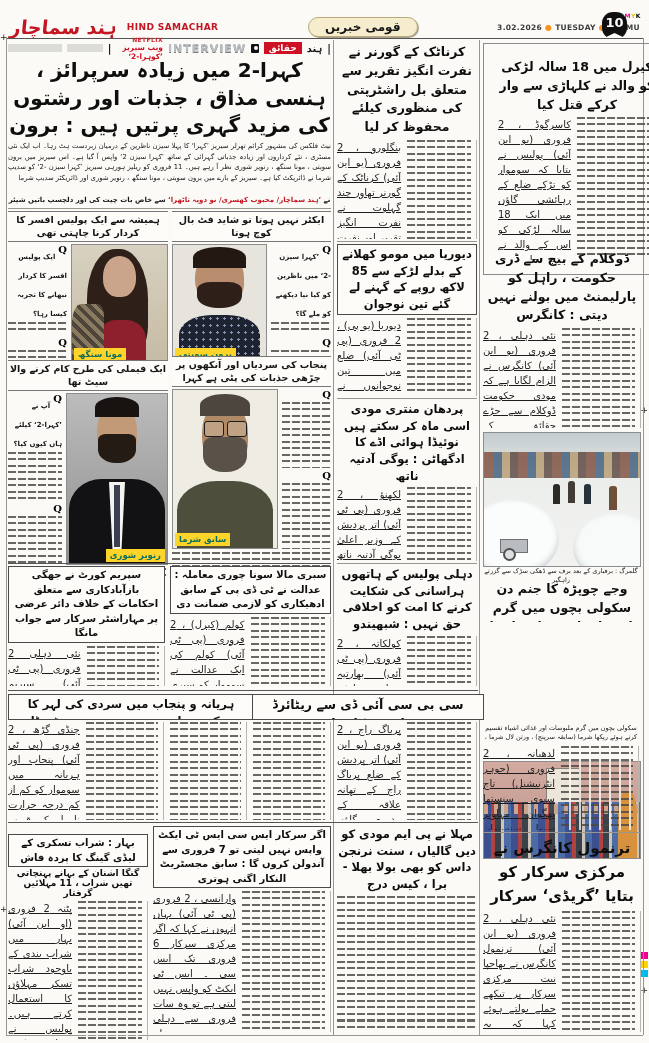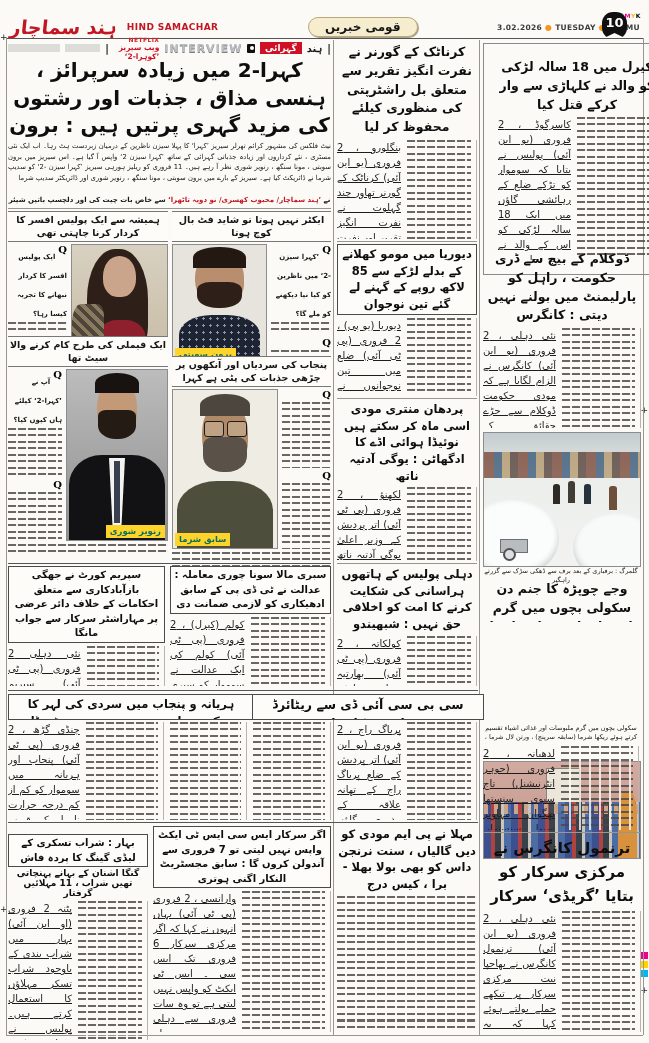--- a/index.html
+++ b/index.html
@@ -89,21 +89,21 @@
 
   <div class="vline" style="left:6px;top:38px;height:997px;"></div>
   <div class="vline" style="left:643px;top:38px;height:997px;"></div>
   <div class="hline" style="left:6px;top:1035px;width:637px;"></div>
   <div class="vline" style="left:333px;top:40px;height:995px;"></div>
   <div class="vline" style="left:479px;top:40px;height:995px;"></div>
 
   <div class="abs" style="left:8px;top:41px;width:323px;height:14px;display:flex;flex-direction:row-reverse;align-items:center;gap:5px;">
     <span style="font-weight:bold;font-size:10px;">|</span>
     <span class="urdu" style="font-weight:bold;font-size:10px;">ہند</span>
-    <span class="redbox urdu">گہرائی</span>
+    <span class="redbox urdu">حقائق</span>
     <span style="width:13px;height:9px;background:#111;border-radius:1px;position:relative;">
         <span style="position:absolute;left:3px;top:2px;width:4px;height:4px;background:#fff;border-radius:50%;"></span>
       </span>
     <span class="ivw">INTERVIEW</span>
     <span style="display:flex;flex-direction:column;align-items:flex-end;">
       <span class="nf">NETFLIX</span>
       <span class="seriestag urdu">ویب سیریز ’کوہرا-2‘</span>
     </span>
     <span style="font-weight:bold;font-size:10px;">|</span>
     <span class="grayslug" style="width:60px;"></span>
@@ -177,21 +177,21 @@
         <div class="tx fill"></div>
         <div class="qline" style="margin-top:2px;">
             <span class="qm">Q</span>
           </div>
         <div class="tx fill"></div>
       </div>
     </div>
     <div class="tx" style="height:16px;margin-top:3px;"></div>
   </div>
 
-  <div class="abs urdu" style="left:8px;top:336px;width:160px;height:205px;">
+  <div class="abs urdu" style="left:8px;top:360px;width:160px;height:205px;">
     <div class="subhead">ایک فیملی کی طرح کام کرنے والا سیٹ تھا</div>
     <div style="display:flex;flex-direction:row;gap:4px;height:172px;margin-top:2px;">
       <div class="photo" style="width:100px;background:linear-gradient(180deg,#bcbcbc,#8f8f8f);">
         <div style="position:absolute;left:30%;top:6%;width:40%;height:34%;background:#c29a77;border-radius:46% 46% 42% 46%;"></div>
         <div style="position:absolute;left:28%;top:2%;width:44%;height:12%;background:#181310;border-radius:50% 50% 0 0;"></div>
         <div style="position:absolute;left:31%;top:24%;width:38%;height:17%;background:#241b14;border-radius:20% 20% 46% 46%;"></div>
         <div style="position:absolute;left:2%;bottom:-2%;width:96%;height:52%;background:#121215;border-radius:34% 34% 0 0;"></div>
         <div style="position:absolute;left:42%;bottom:8%;width:16%;height:40%;background:#f3f3f0;clip-path:polygon(0 0,100% 0,78% 100%,22% 100%);"></div>
         <div style="position:absolute;left:47%;bottom:10%;width:6%;height:36%;background:#3a3f52;"></div>
         <div class="nlabel" style="right:2px;bottom:2px;">رنویر شوری</div>

